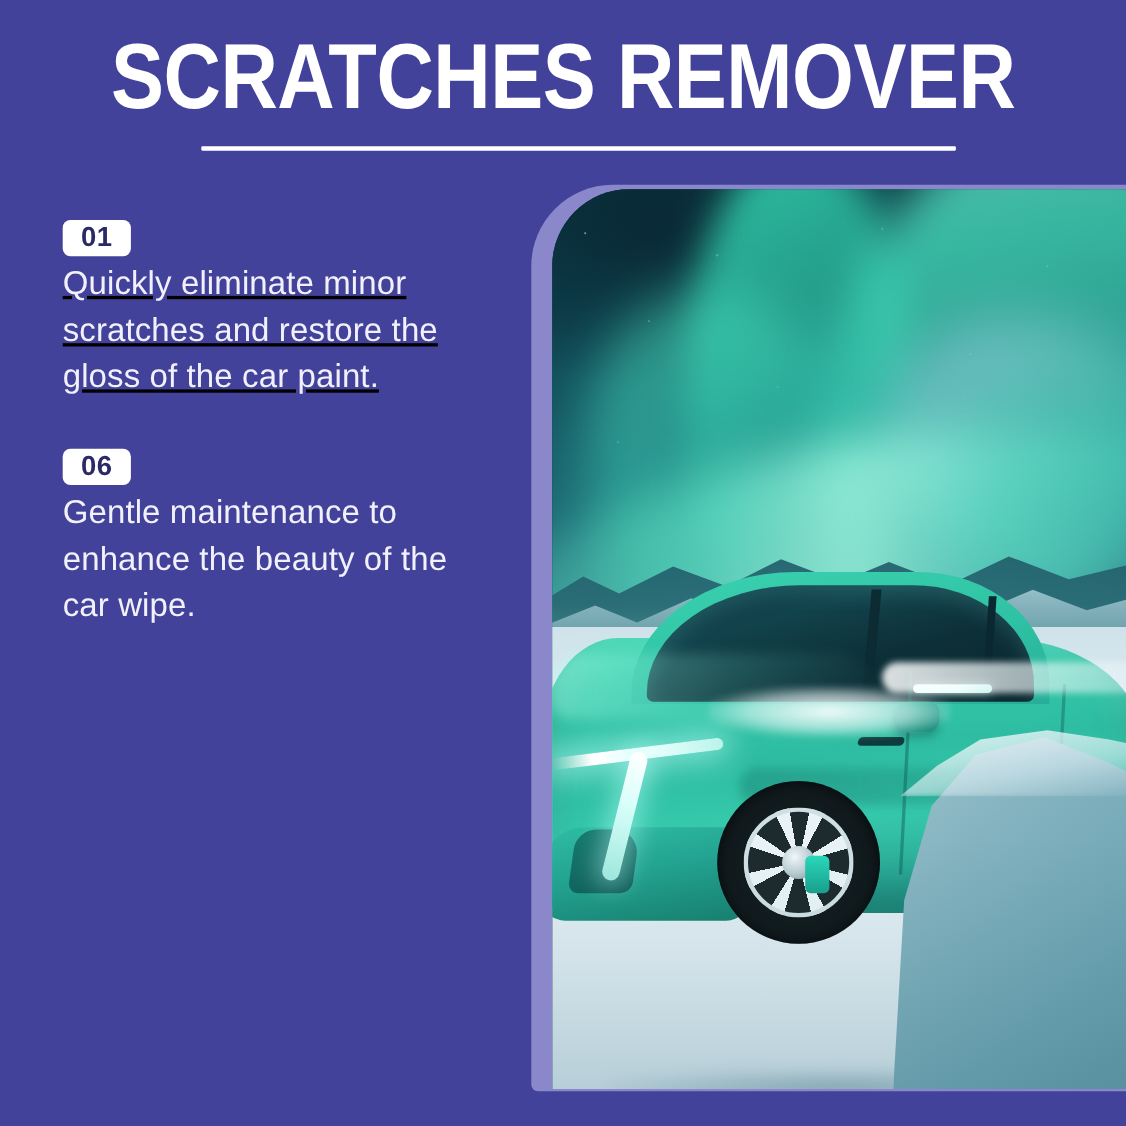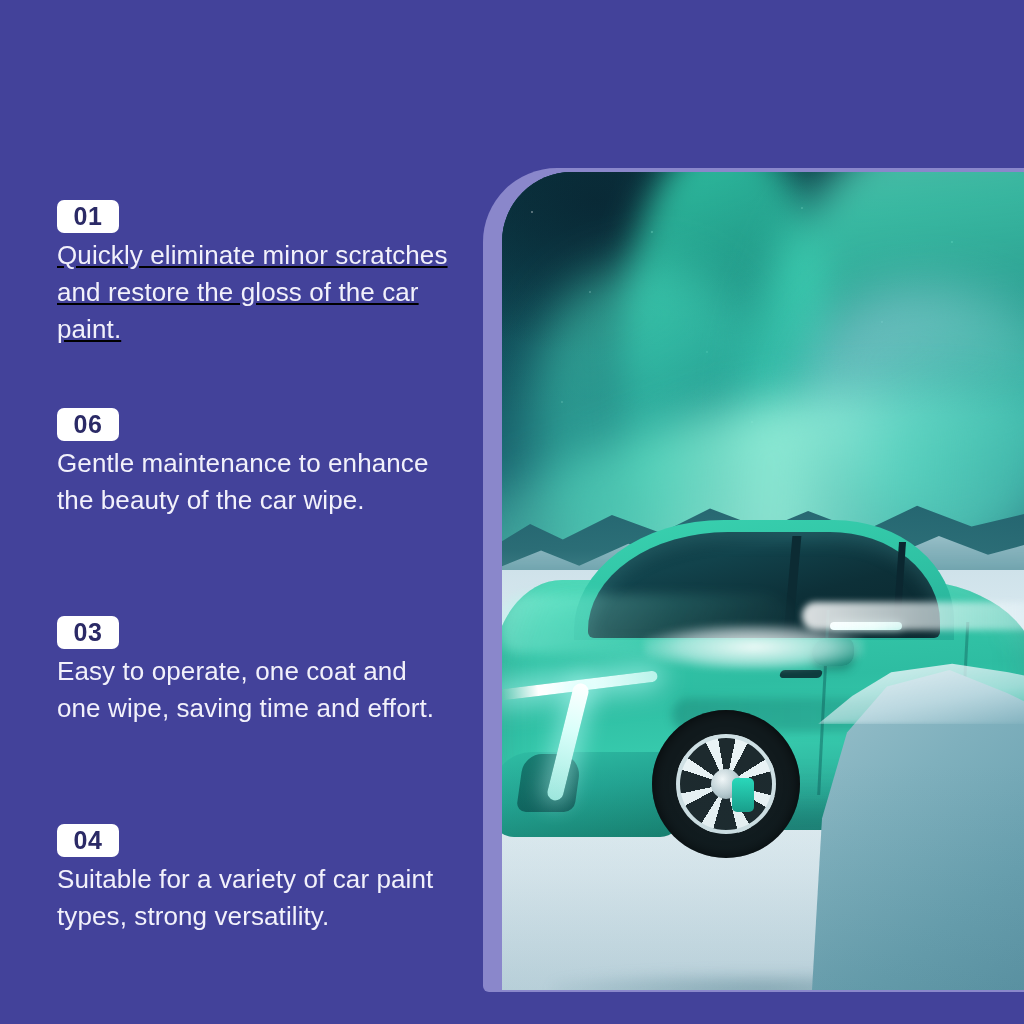--- a/index.html
+++ b/index.html
@@ -76,21 +76,21 @@
     font-weight:700;
     line-height:1.04;
     text-align:center;
     letter-spacing:0.5px;
   }
 
   .feature-text {
     margin-top:4px;
     color:#f2f1fb;
     font-family:"Liberation Sans", sans-serif;
-    font-size:26px;
+    font-size:30px;
     font-weight:400;
     line-height:1.42;
     letter-spacing:0.1px;
     max-width:392px;
   }
 
   
   #image-panel-wrap {
     position:absolute;
     left:483px; top:168px;
@@ -439,42 +439,38 @@
     left:0; top:0; width:522px; height:818px;
     background:linear-gradient(180deg, rgba(10,55,70,.18) 0%, rgba(10,60,72,0) 30%, rgba(10,60,72,0) 72%, rgba(25,80,95,.10) 100%);
     pointer-events:none;
   }
 </style>
 </head>
 <body>
 
 <div id="poster">
 
+  <div id="header">
+    <div id="poster-title">SCRATCHES REMOVER</div>
+    <div id="title-rule"></div>
+  </div>
 
   <div id="feature-list">
 
     <div class="feature-item" data-index="0">
       <div class="feature-badge">01</div>
       <div class="feature-text">Quickly eliminate minor scratches and restore the gloss of the car paint.</div>
     </div>
 
     <div class="feature-item" data-index="1">
       <div class="feature-badge">06</div>
       <div class="feature-text">Gentle maintenance to enhance the beauty of the car wipe.</div>
     </div>
 
-    <div class="feature-item" data-index="2">
-      <div class="feature-badge">03</div>
-      <div class="feature-text">Easy to operate, one coat and one wipe, saving time and effort.</div>
-    </div>
-
-    <div class="feature-item" data-index="3">
-      <div class="feature-badge">04</div>
-      <div class="feature-text">Suitable for a variety of car paint types, strong versatility.</div>
-    </div>
+
 
   </div>
 
   <div id="image-panel-wrap">
 
     <div id="image-frame"></div>
 
     <div id="image-photo">
 
       <div class="ph" id="sky"></div>

